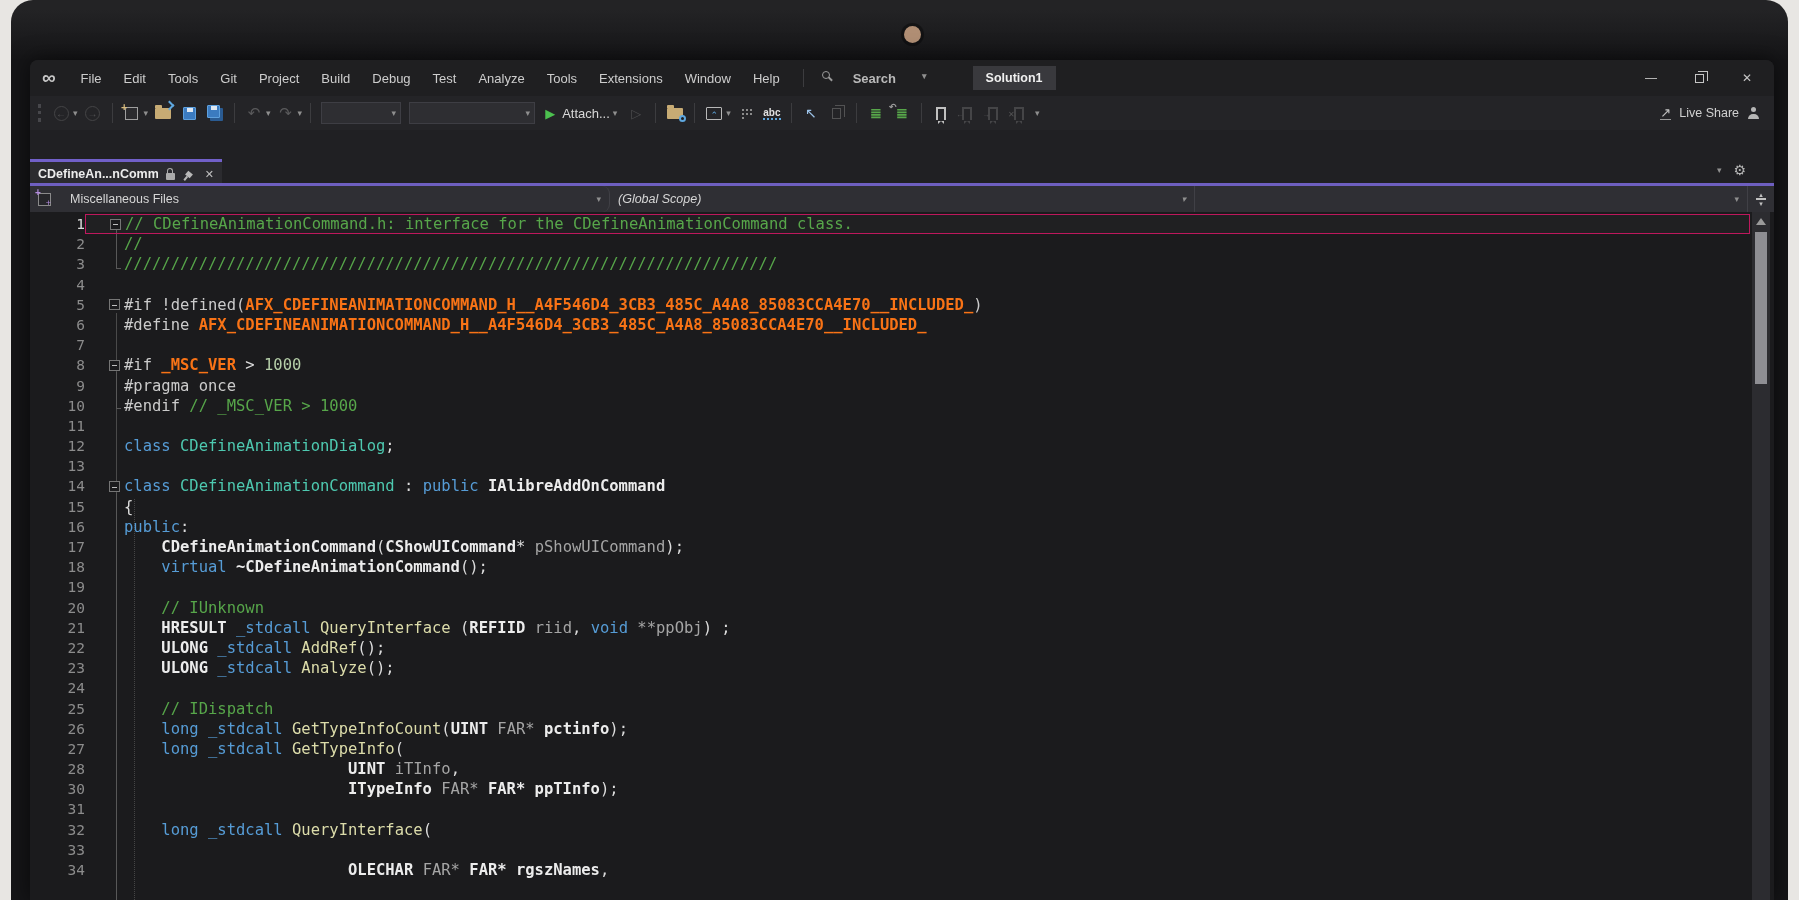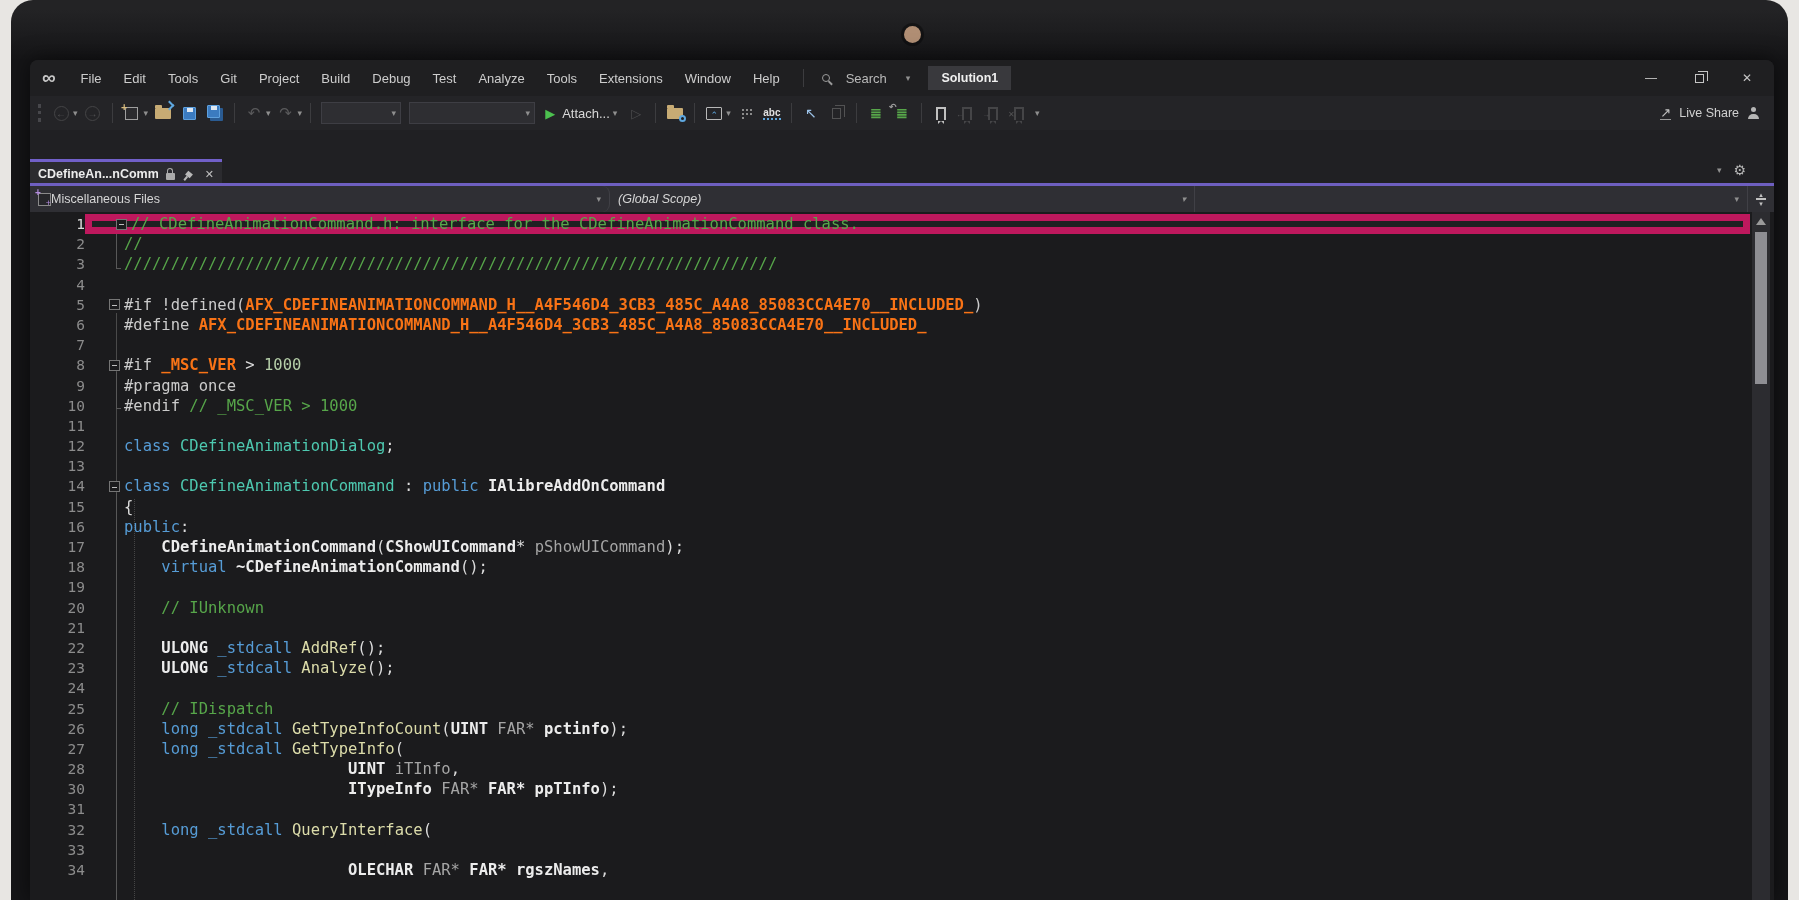--- a/index.html
+++ b/index.html
@@ -16,26 +16,26 @@
   .vswin { position:absolute; left:19px; top:60px; width:1744px; height:840px;
            background:#1e1e20; border-radius:8px 8px 0 0; display:flex; flex-direction:column;
            box-shadow:0 0 22px rgba(0,0,0,.6); }
 
   
   .titlebar { height:36px; background:#1f1f21; display:flex; align-items:center; padding:0 10px 0 8px;
               color:#cdcdcd; font-size:13px; border-radius:8px 8px 0 0; }
   .vslogo { color:#c9c9c9; font-size:19px; font-weight:bold; margin:0 14px 0 4px; }
   .menu-item { padding:0 11px; height:26px; display:flex; align-items:center; cursor:default; }
   .tb-sep-v { width:1px; height:18px; background:#3c3c3f; margin:0 12px; }
-  .search-box { display:flex; align-items:center; gap:16px; color:#b9b9b9; padding:0 6px; }
+  .search-box { display:flex; align-items:flex-start; gap:23px; color:#b9b9b9; padding:0 6px;font-weight:bold; }
   .mag { width:8px; height:8px; border:1.5px solid #9a9a9a; border-radius:50%; position:relative; display:inline-block; }
   .mag::after { content:''; position:absolute; width:5px; height:1.5px; background:#9a9a9a; transform:rotate(45deg); right:-4px; bottom:-2px; }
   .chev { color:#8f8f8f; font-size:9px; margin-left:3px; }
   .solution-chip { background:#39393d; color:#f0f0f0; font-weight:bold; font-size:12.5px;
-                   padding:5px 13px; margin-left:12px; }
+                   padding:5px 13px; margin-left:40px; }
   .win-controls { margin-left:auto; display:flex; align-items:center; gap:14px; }
   .win-btn { width:34px; height:26px; display:flex; align-items:center; justify-content:center; color:#c5c5c5; font-size:12px; }
   .rest { width:9px; height:9px; border:1px solid #c5c5c5; position:relative; }
   .rest::before { content:''; position:absolute; left:2px; top:-4px; width:9px; height:9px; border:1px solid #c5c5c5; border-left:none; border-bottom:none; }
 
   
   .toolbar { height:34px; background:#242427; display:flex; align-items:center; padding:0 14px 0 8px; }
   .tbi { width:24px; height:24px; display:flex; align-items:center; justify-content:center; margin:0 1px; position:relative; }
   .tbi.dis { opacity:.45; }
   .tb-sep { width:1px; height:20px; background:#3c3c3f; margin:0 6px; }
@@ -85,35 +85,35 @@
   .pin::after { content:''; position:absolute; left:2px; top:5px; width:1.5px; height:5px; background:#b8b8b8; }
   .tab-close { color:#c0c0c0; font-size:11px; font-weight:normal; margin-left:2px; }
   .strip-right { position:absolute; right:28px; bottom:8px; display:flex; gap:12px; align-items:center; color:#b5b5b5; }
   .gear { font-size:14px; }
   .purple-line { position:absolute; left:0; right:0; bottom:0; height:3px; background:#6e5fc0; }
 
   
   .navbar { height:26px; background:#2f2f34; display:flex; align-items:stretch; font-size:12.5px; color:#d6d6d6; }
   .nav-dd { display:flex; align-items:center; border-right:1px solid #404046; padding:0 8px; position:relative; }
   .nav-dd .chev { position:absolute; right:8px; }
-  .nav-dd1 { width:580px; gap:0;border-radius:8px; } .nav-dd2 { width:585px;font-style:italic; } .nav-dd3 { flex:1; }
+  .nav-dd1 { width:580px; gap:19px;border-radius:8px; } .nav-dd2 { width:585px;font-style:italic; } .nav-dd3 { flex:1; }
   .mfic { width:13px; height:13px; border:1px solid #8a8a8a; position:relative; background:#26262a; flex:none; }
   .mfic::before { content:'+'; position:absolute; left:-4px; top:-7px; color:#b48ce0; font-size:10px; font-weight:bold; }
   .mfic::after { content:'+'; position:absolute; right:-1px; bottom:-3px; color:#b48ce0; font-size:9px; }
   .split-handle { width:26px; display:flex; flex-direction:column; align-items:center; justify-content:center; color:#c0c0c0; font-size:7px; line-height:5px; gap:1px; }
   .split-handle b { width:10px; height:2px; background:#c0c0c0; }
 
   
   .editor { flex:1; background:#1b1b1d; position:relative; overflow:hidden; }
   .codearea { position:absolute; inset:0; padding-top:2px; }
   .code-line { display:flex; height:20.2px; align-items:center; }
   .ln { width:55px; text-align:right; padding-right:0; color:#8c8c8c; font:14.5px/20.2px "DejaVu Sans Mono", monospace; flex:none; }
   .ln.cur { color:#dcdcdc; }
   .lbody { flex:1; display:flex; align-items:center; height:100%; margin-right:24px; position:relative; }
-  .lbody.cur { border:7px solid #be185d; background:rgba(255,255,255,.025); }
+  .lbody.cur { border:1px solid #be185d; background:rgba(255,255,255,.025); }
   .fc { width:39px; flex:none; display:flex; justify-content:flex-end; align-items:center; height:100%; padding-right:2px; }
   .foldbox { width:11px; height:11px; border:1px solid #757575; background:#1b1b1d; position:relative; margin-right:2px; }
   .foldbox::before { content:''; position:absolute; left:2px; top:4.5px; width:5px; height:1px; background:#bdbdbd; }
   .txt { white-space:pre; font:15.5px/20.2px "DejaVu Sans Mono", monospace; }
   .c-com{color:#57A64A} .c-kw{color:#569CD6} .c-mac{color:#f97316;font-weight:bold}
   .c-typ{color:#4EC9B0} .c-fn{color:#DCDCAA} .c-pl{color:#DCDCDC}
   .c-wb{color:#ECECEC;font-weight:bold} .c-dm{color:#A5A5A5} .c-num{color:#B5CEA8} .c-pre{color:#CBCBCB}
   .ovl { position:absolute; pointer-events:none; }
 
   
@@ -457,20 +457,21 @@
               <span class="ln">20</span>
               <span class="lbody">
                 <span class="fc"></span>
                 <span class="txt"><span class="c-com">    // IUnknown</span></span>
               </span>
             </div>
             <div class="code-line">
               <span class="ln">21</span>
               <span class="lbody">
                 <span class="fc"></span>
+                <span class="txt"><span class="c-wb">    HRESULT </span><span class="c-kw">_stdcall </span><span class="c-fn">QueryInterface</span><span class="c-pl"> (</span><span class="c-wb">REFIID</span><span class="c-dm"> riid</span><span class="c-pl">, </span><span class="c-kw">void</span><span class="c-dm"> **ppObj</span><span class="c-pl">) ;</span></span>
               </span>
             </div>
             <div class="code-line">
               <span class="ln">22</span>
               <span class="lbody">
                 <span class="fc"></span>
                 <span class="txt"><span class="c-wb">    ULONG </span><span class="c-kw">_stdcall </span><span class="c-fn">AddRef</span><span class="c-pl">();</span></span>
               </span>
             </div>
             <div class="code-line">

